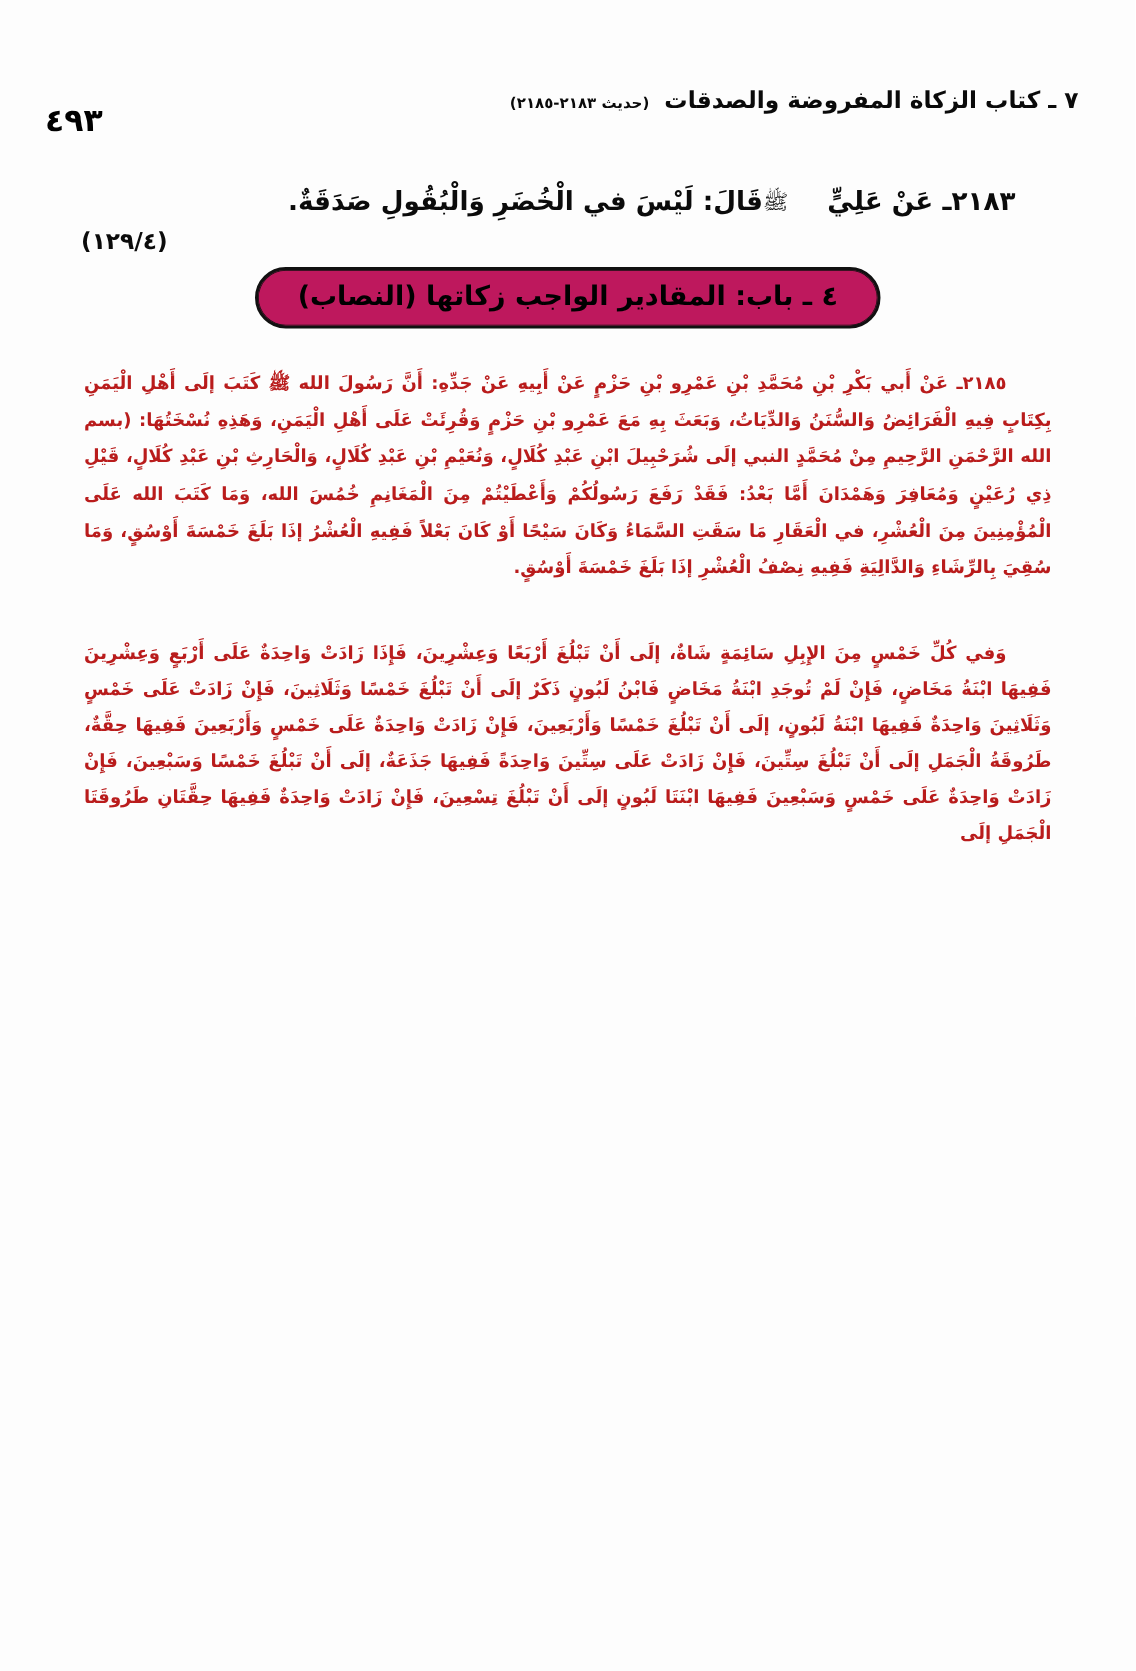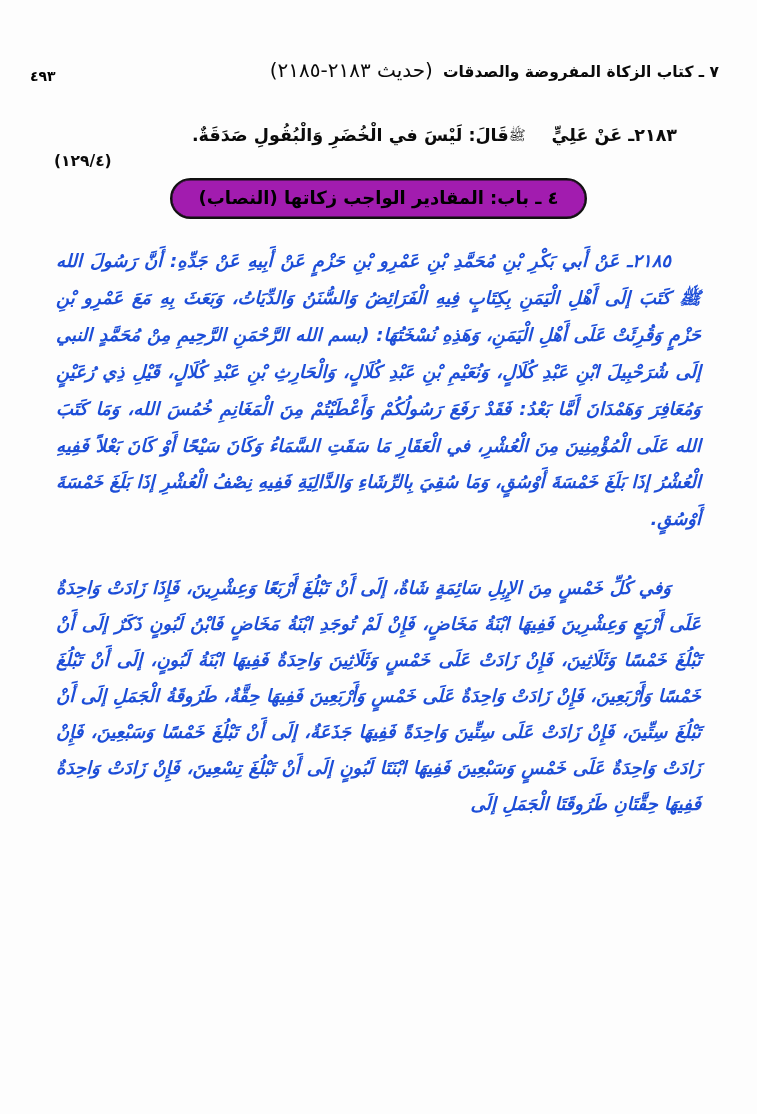--- a/index.html
+++ b/index.html
@@ -41,25 +41,25 @@
     font-size: 15.5px;
     font-weight: bold;
     color: #0a0a0a;
     white-space: nowrap;
   }
   .header-chapter {
     font-size: 15.5px;
     font-weight: bold;
   }
   .header-range {
-    font-size: 20px;
-    font-weight: normal;
+    font-size: 10px;
+    font-weight: bold;
   }
   .page-number {
-    font-size: 14px;
+    font-size: 21px;
     font-weight: bold;
     color: #000;
     letter-spacing: 0.5px;
     margin-top: 10px;
   }
   
   .content {
     position: absolute;
     top: 118px;
     right: 30px;
@@ -99,36 +99,35 @@
     justify-content: center;
     margin: 26px 0 24px 0;
   }
   .chapter-box {
     border: 2.5px solid #111;
     border-radius: 22px;
     padding: 7px 26px 9px 26px;
     font-size: 18px;
     font-weight: bold;
     color: #000;
-    background: #a21caf;
+    background: #be185d;
     white-space: nowrap;
     box-shadow: 0 0 0 0.5px #111 inset;
   }
   
   .body-par {
-    font-size: 18px;
+    font-size: 12px;
     line-height: 2.05;
     font-weight: bold;
-    color: #1d4ed8;
+    color: #b91c1c;
     margin: 0 0 20px 0;
     padding: 0 26px;
     text-indent: 30px;
     text-align: justify;
     text-align-last: right;
-    font-style: italic;
   }
   .body-par.tight {
     line-height: 2.0;
   }
   .sal {
     font-size: 14px;
     font-weight: normal;
     display: inline-block;
     transform: translateY(-1px);
   }

